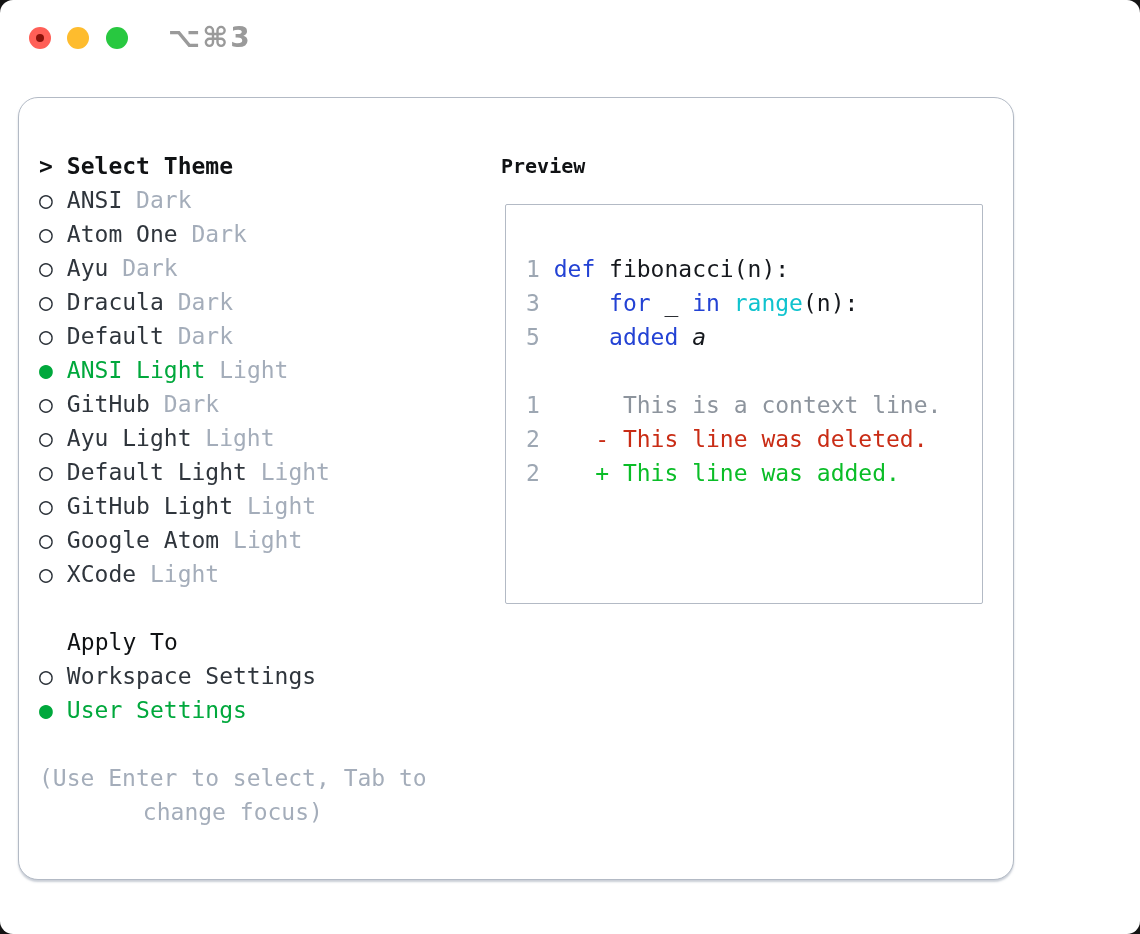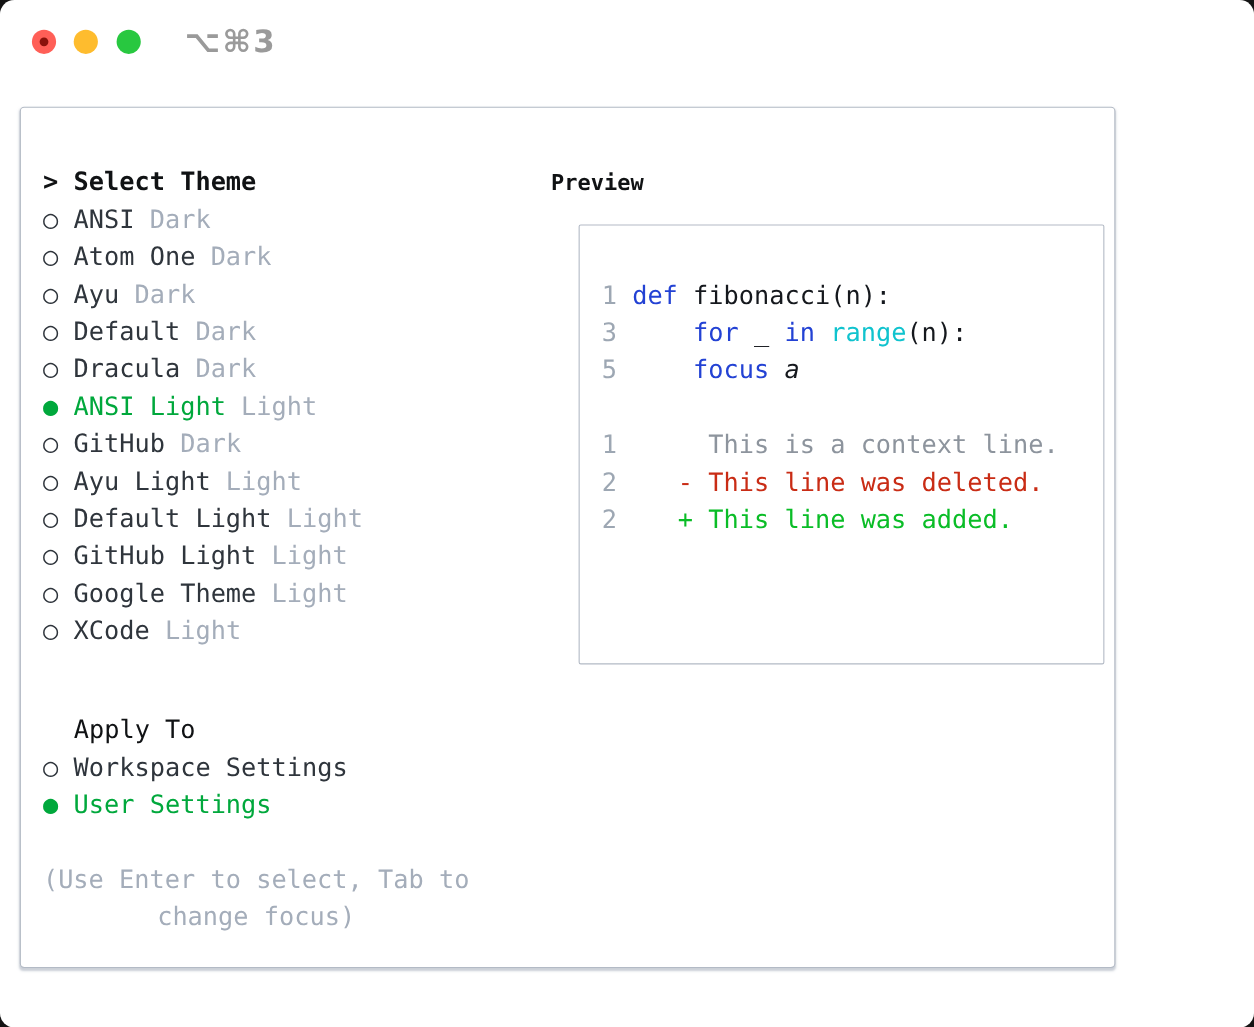--- a/index.html
+++ b/index.html
@@ -18,42 +18,42 @@
   .traffic.yellow{left:67px;background:var(--tl-yellow);}
   .traffic.green{left:106px;background:var(--tl-green);}
   .window-title{
     position:absolute;left:168px;top:22px;font-size:28px;line-height:32px;
     color:var(--title-gray);font-family:"DejaVu Sans","Liberation Sans",sans-serif;
     font-weight:600;letter-spacing:2px;
   }
   
   .panel{
     position:absolute;left:18px;top:97px;width:996px;height:783px;box-sizing:border-box;
-    border:1.5px solid var(--border);border-radius:4px;background:#fff;
+    border:1.5px solid var(--border);border-radius:20px;background:#fff;
     box-shadow:0 2px 2px rgba(150,160,175,.5);
   }
   .row{height:34px;line-height:34px;font-size:23px;white-space:pre;}
   
   .left-col{position:absolute;left:20px;top:51px;}
   .header-row{font-weight:bold;color:var(--heading);}
   .header-row .prompt{margin-right:14px;}
   .item{cursor:pointer;}
   .item .radio{color:var(--text-dark);margin-right:14px;}
   .item .tname{color:var(--text-dark);}
   .item.selected .radio,.item.selected .tname{color:var(--sel);}
   .item .variant{color:var(--muted);}
-  .apply-header{padding-left:28px;color:var(--heading);margin-top:22px;}
+  .apply-header{padding-left:28px;color:var(--heading);}
   .footer-row{color:var(--muted);text-align:center;}
   
   .preview-header{
     position:absolute;left:482px;top:51px;height:34px;line-height:34px;
     font-size:20px;font-weight:bold;color:var(--heading);
   }
   .preview-box{
-    position:absolute;left:507px;top:106px;width:478px;height:400px;box-sizing:border-box;
+    position:absolute;left:486px;top:106px;width:478px;height:400px;box-sizing:border-box;
     border:1.5px solid var(--border);border-radius:2px;background:#fff;
     padding:47px 0 0 20px;overflow:hidden;
   }
   .ln{display:inline-block;width:1ch;margin-right:1ch;text-align:right;color:var(--gutter);}
   .tok-kw{color:var(--kw);}
   .tok-fg{color:var(--fg);}
   .tok-var{color:var(--fg);font-style:italic;}
   .tok-num{color:var(--num);}
   .tok-builtin{color:var(--builtin);}
   .tok-ctx{color:var(--ctx);}
@@ -74,49 +74,49 @@
 
   <div class="panel">
 
     <div class="left-col">
       <div class="row header-row"><span class="prompt">&gt;</span><span>Select Theme</span></div>
 
       <div id="theme-list">
           <div class="row item"><span class="radio">○</span><span class="tname">ANSI</span><span class="variant"> Dark</span></div>
           <div class="row item"><span class="radio">○</span><span class="tname">Atom One</span><span class="variant"> Dark</span></div>
           <div class="row item"><span class="radio">○</span><span class="tname">Ayu</span><span class="variant"> Dark</span></div>
+          <div class="row item"><span class="radio">○</span><span class="tname">Dracula</span><span class="variant"> Dark</span></div>
           <div class="row item"><span class="radio">○</span><span class="tname">Default</span><span class="variant"> Dark</span></div>
-          <div class="row item"><span class="radio">○</span><span class="tname">Dracula</span><span class="variant"> Dark</span></div>
           <div class="row item selected"><span class="radio">●</span><span class="tname">ANSI Light</span><span class="variant"> Light</span></div>
           <div class="row item"><span class="radio">○</span><span class="tname">GitHub</span><span class="variant"> Dark</span></div>
           <div class="row item"><span class="radio">○</span><span class="tname">Ayu Light</span><span class="variant"> Light</span></div>
           <div class="row item"><span class="radio">○</span><span class="tname">Default Light</span><span class="variant"> Light</span></div>
           <div class="row item"><span class="radio">○</span><span class="tname">GitHub Light</span><span class="variant"> Light</span></div>
-          <div class="row item"><span class="radio">○</span><span class="tname">Google Theme</span><span class="variant"> Light</span></div>
+          <div class="row item"><span class="radio">○</span><span class="tname">Google Atom</span><span class="variant"> Light</span></div>
           <div class="row item"><span class="radio">○</span><span class="tname">XCode</span><span class="variant"> Light</span></div>
         </div>
 
       <div class="row blank"></div>
       <div class="row apply-header">Apply To</div>
 
       <div id="apply-list">
           <div class="row item"><span class="radio">○</span><span class="tname">Workspace Settings</span></div>
           <div class="row item selected"><span class="radio">●</span><span class="tname">User Settings</span></div>
         </div>
 
       <div class="row blank"></div>
       <div class="row footer-row">(Use Enter to select, Tab to</div>
       <div class="row footer-row">change focus)</div>
     </div>
 
     <div class="preview-header">Preview</div>
     <div class="preview-box" id="preview-box">
         <div class="row"><span class="ln">1</span><span class="tok-kw">def</span><span class="tok-fg"> fibonacci(n):</span></div>
         <div class="row"><span class="ln">3</span><span class="tok-fg">    </span><span class="tok-kw">for</span><span class="tok-fg"> _ </span><span class="tok-kw">in</span><span class="tok-fg"> </span><span class="tok-builtin">range</span><span class="tok-fg">(n):</span></div>
-        <div class="row"><span class="ln">5</span><span class="tok-fg">    </span><span class="tok-kw">focus</span><span class="tok-fg"> </span><span class="tok-var">a</span></div>
+        <div class="row"><span class="ln">5</span><span class="tok-fg">    </span><span class="tok-kw">added</span><span class="tok-fg"> </span><span class="tok-var">a</span></div>
         <div class="row blank"></div>
         <div class="row"><span class="ln">1</span><span class="tok-ctx">     This is a context line.</span></div>
         <div class="row"><span class="ln">2</span><span class="tok-fg">   </span><span class="tok-del">- This line was deleted.</span></div>
         <div class="row"><span class="ln">2</span><span class="tok-fg">   </span><span class="tok-add">+ This line was added.</span></div>
       </div>
 
   </div>
 </div>
 
 </body></html>

